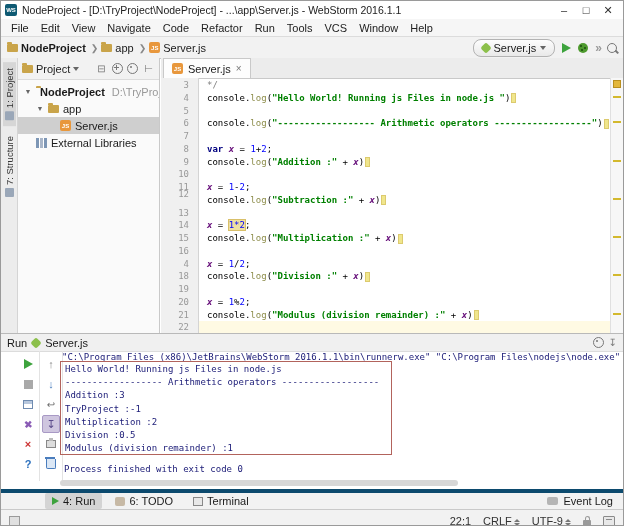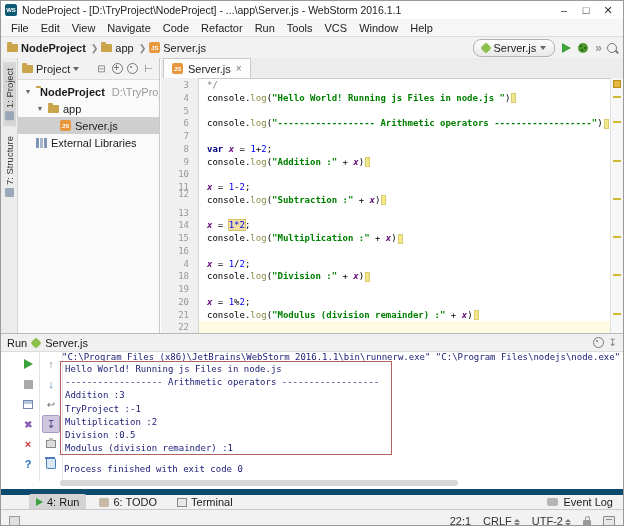--- a/index.html
+++ b/index.html
@@ -115,22 +115,22 @@
   .ci-trash{width:8px;height:9px;border:1px solid #4a7dbd;border-top:none;border-radius:0 0 2px 2px;position:relative;background:#dbe7f5;}
   .ci-trash:before{content:"";position:absolute;left:-2px;top:-2px;width:10px;height:1.5px;background:#4a7dbd;}
   #console-area{position:absolute;left:59px;top:18px;right:2px;bottom:12px;overflow:hidden;
                 font-family:"DejaVu Sans Mono",monospace;font-size:9px;color:var(--console-text,#20207a);}
   #console-cmd{position:absolute;left:2px;top:0;white-space:pre;}
   #output-box{position:absolute;left:0;top:9px;width:332px;height:94px;border:1px solid var(--box-border,#b2635c);padding:1px 4px;box-sizing:border-box;}
   .console-line{height:13.2px;line-height:13.2px;white-space:pre;}
   #console-exit{position:absolute;left:4px;top:112px;white-space:pre;}
   #console-hscroll{position:absolute;left:59px;bottom:3px;width:398px;height:6px;background:#d7d7d7;border-radius:3px;}
   
-  #bottombar{position:absolute;left:0;top:488px;right:0;height:20px;background:#f2f2f2;border-top:6px solid #0c4a6e;
-             display:flex;align-items:center;padding-left:28px;box-sizing:border-box;gap:8px;}
+  #bottombar{position:absolute;left:0;top:488px;right:0;height:20px;background:#f2f2f2;border-top:4px solid #0c4a6e;
+             display:flex;align-items:center;padding-left:44px;box-sizing:border-box;gap:8px;}
   .btab{display:flex;align-items:center;gap:4px;padding:2px 7px;font-size:11px;margin-right:6px;border-radius:2px;}
   .btab.active{background:#d4d4d4;}
   .bt-ico-play{width:0;height:0;border-top:4px solid transparent;border-bottom:4px solid transparent;border-left:7px solid #3da33d;}
   .bt-ico-todo{width:10px;height:9px;background:#c7b9a5;border-radius:2px;}
   .bt-ico-term{width:10px;height:9px;border:1px solid #888;box-sizing:border-box;background:#e8e8e8;}
   #eventlog{margin-left:auto;display:flex;align-items:center;gap:5px;padding-right:10px;font-size:11px;}
   .bt-ico-bubble{width:11px;height:8px;background:#b5b5b5;border-radius:2px;}
   
   #statusbar{position:absolute;left:0;top:508px;right:0;height:23px;background:#f2f2f2;border-top:1px solid #c9c9c9;
              display:flex;align-items:center;padding:0 8px;box-sizing:border-box;font-size:11px;color:#333;}
@@ -415,21 +415,21 @@
   </div>
 
   <div id="statusbar">
     <span id="hector"></span>
     <span id="status-right">
       <span>22:1</span>
       <span><span>CRLF</span><span class="updown">
             <i class="u"></i>
             <i class="d"></i>
           </span></span>
-      <span><span>UTF-2</span><span class="updown">
+      <span><span>UTF-9</span><span class="updown">
             <i class="u"></i>
             <i class="d"></i>
           </span></span>
       <span class="i-lock"></span>
       <span class="i-monitor"></span>
     </span>
   </div>
 
 </div>
 

